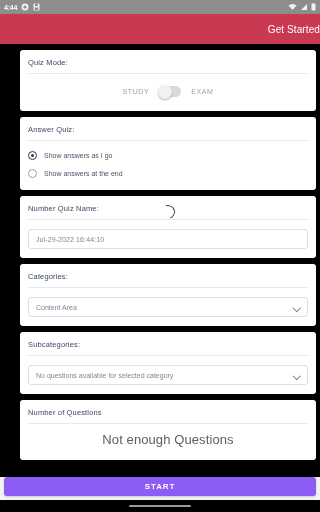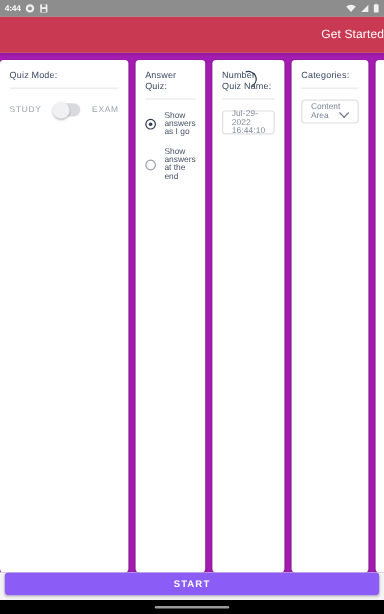--- a/index.html
+++ b/index.html
@@ -70,24 +70,25 @@
   .app-bar-title {
     color: #ffffff;
     font-size: 10px;
     letter-spacing: 0.1px;
   }
 
   
   .content {
     flex: 1 1 auto;
     overflow: hidden;
-    padding: 6px 4px 0 0;
-    display: flex;
+    padding: 6px 4px 0 20px;
+    display: flex;
+    flex-direction: column;
     gap: 6px;
-    background: #a21caf;
+    background: #000000;
   }
 
   .card {
     background: #ffffff;
     border-radius: 3px;
     box-shadow: 0 1px 2px rgba(0,0,0,0.10), 0 0 1px rgba(0,0,0,0.07);
     padding: 8px 8px 9px 8px;
     position: relative;
   }
 
@@ -375,27 +376,33 @@
     <div class="card">
       <div class="card-title">Categories:</div>
       <div class="divider"></div>
       <div class="select">
         <span class="value">Content Area</span>
         <span class="chev"></span>
       </div>
     </div>
 
     <div class="card">
+      <div class="card-title">Subcategories:</div>
       <div class="divider"></div>
       <div class="select">
         <span class="value">No questions available for selected category</span>
         <span class="chev"></span>
       </div>
     </div>
 
+    <div class="card nq-card">
+      <div class="card-title">Number of Questions</div>
+      <div class="divider"></div>
+      <div class="nq-message">Not enough Questions</div>
+    </div>
 
   </div>
 
   <div class="start-wrap">
     <button class="start-btn">START</button>
   </div>
 
   <div class="nav-bar">
     <div class="home-indicator"></div>
   </div>

